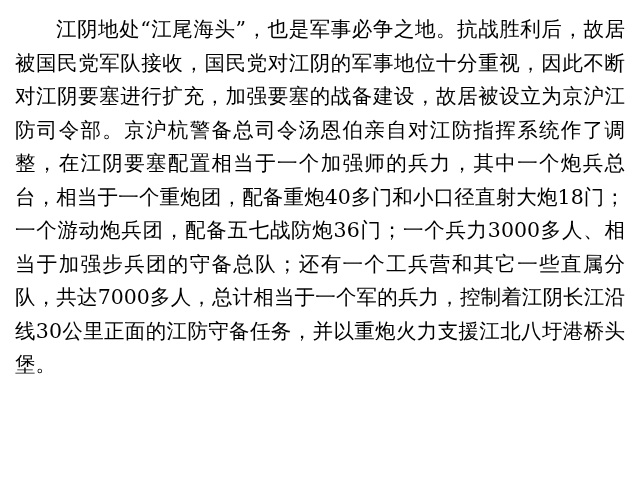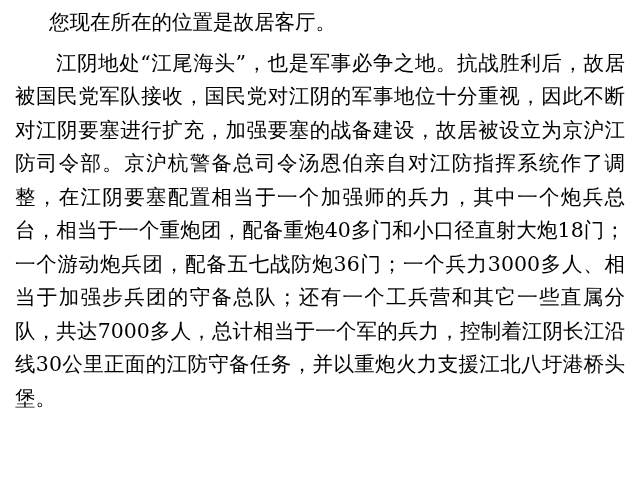--- a/index.html
+++ b/index.html
@@ -35,15 +35,14 @@
   }
   .para.second {
     text-indent: 41px;
     margin: 7px;
   }
 </style>
 </head>
 <body>
 
 <div class="page">
-  <p class="para first">您现在所在的位置是故居客厅。</p>
   <p class="para second">江阴地处“江尾海头”，也是军事必争之地。抗战胜利后，故居被国民党军队接收，国民党对江阴的军事地位十分重视，因此不断对江阴要塞进行扩充，加强要塞的战备建设，故居被设立为京沪江防司令部。京沪杭警备总司令汤恩伯亲自对江防指挥系统作了调整，在江阴要塞配置相当于一个加强师的兵力，其中一个炮兵总台，相当于一个重炮团，配备重炮40多门和小口径直射大炮18门；一个游动炮兵团，配备五七战防炮36门；一个兵力3000多人、相当于加强步兵团的守备总队；还有一个工兵营和其它一些直属分队，共达7000多人，总计相当于一个军的兵力，控制着江阴长江沿线30公里正面的江防守备任务，并以重炮火力支援江北八圩港桥头堡。</p>
 </div>
 
 </body></html>

